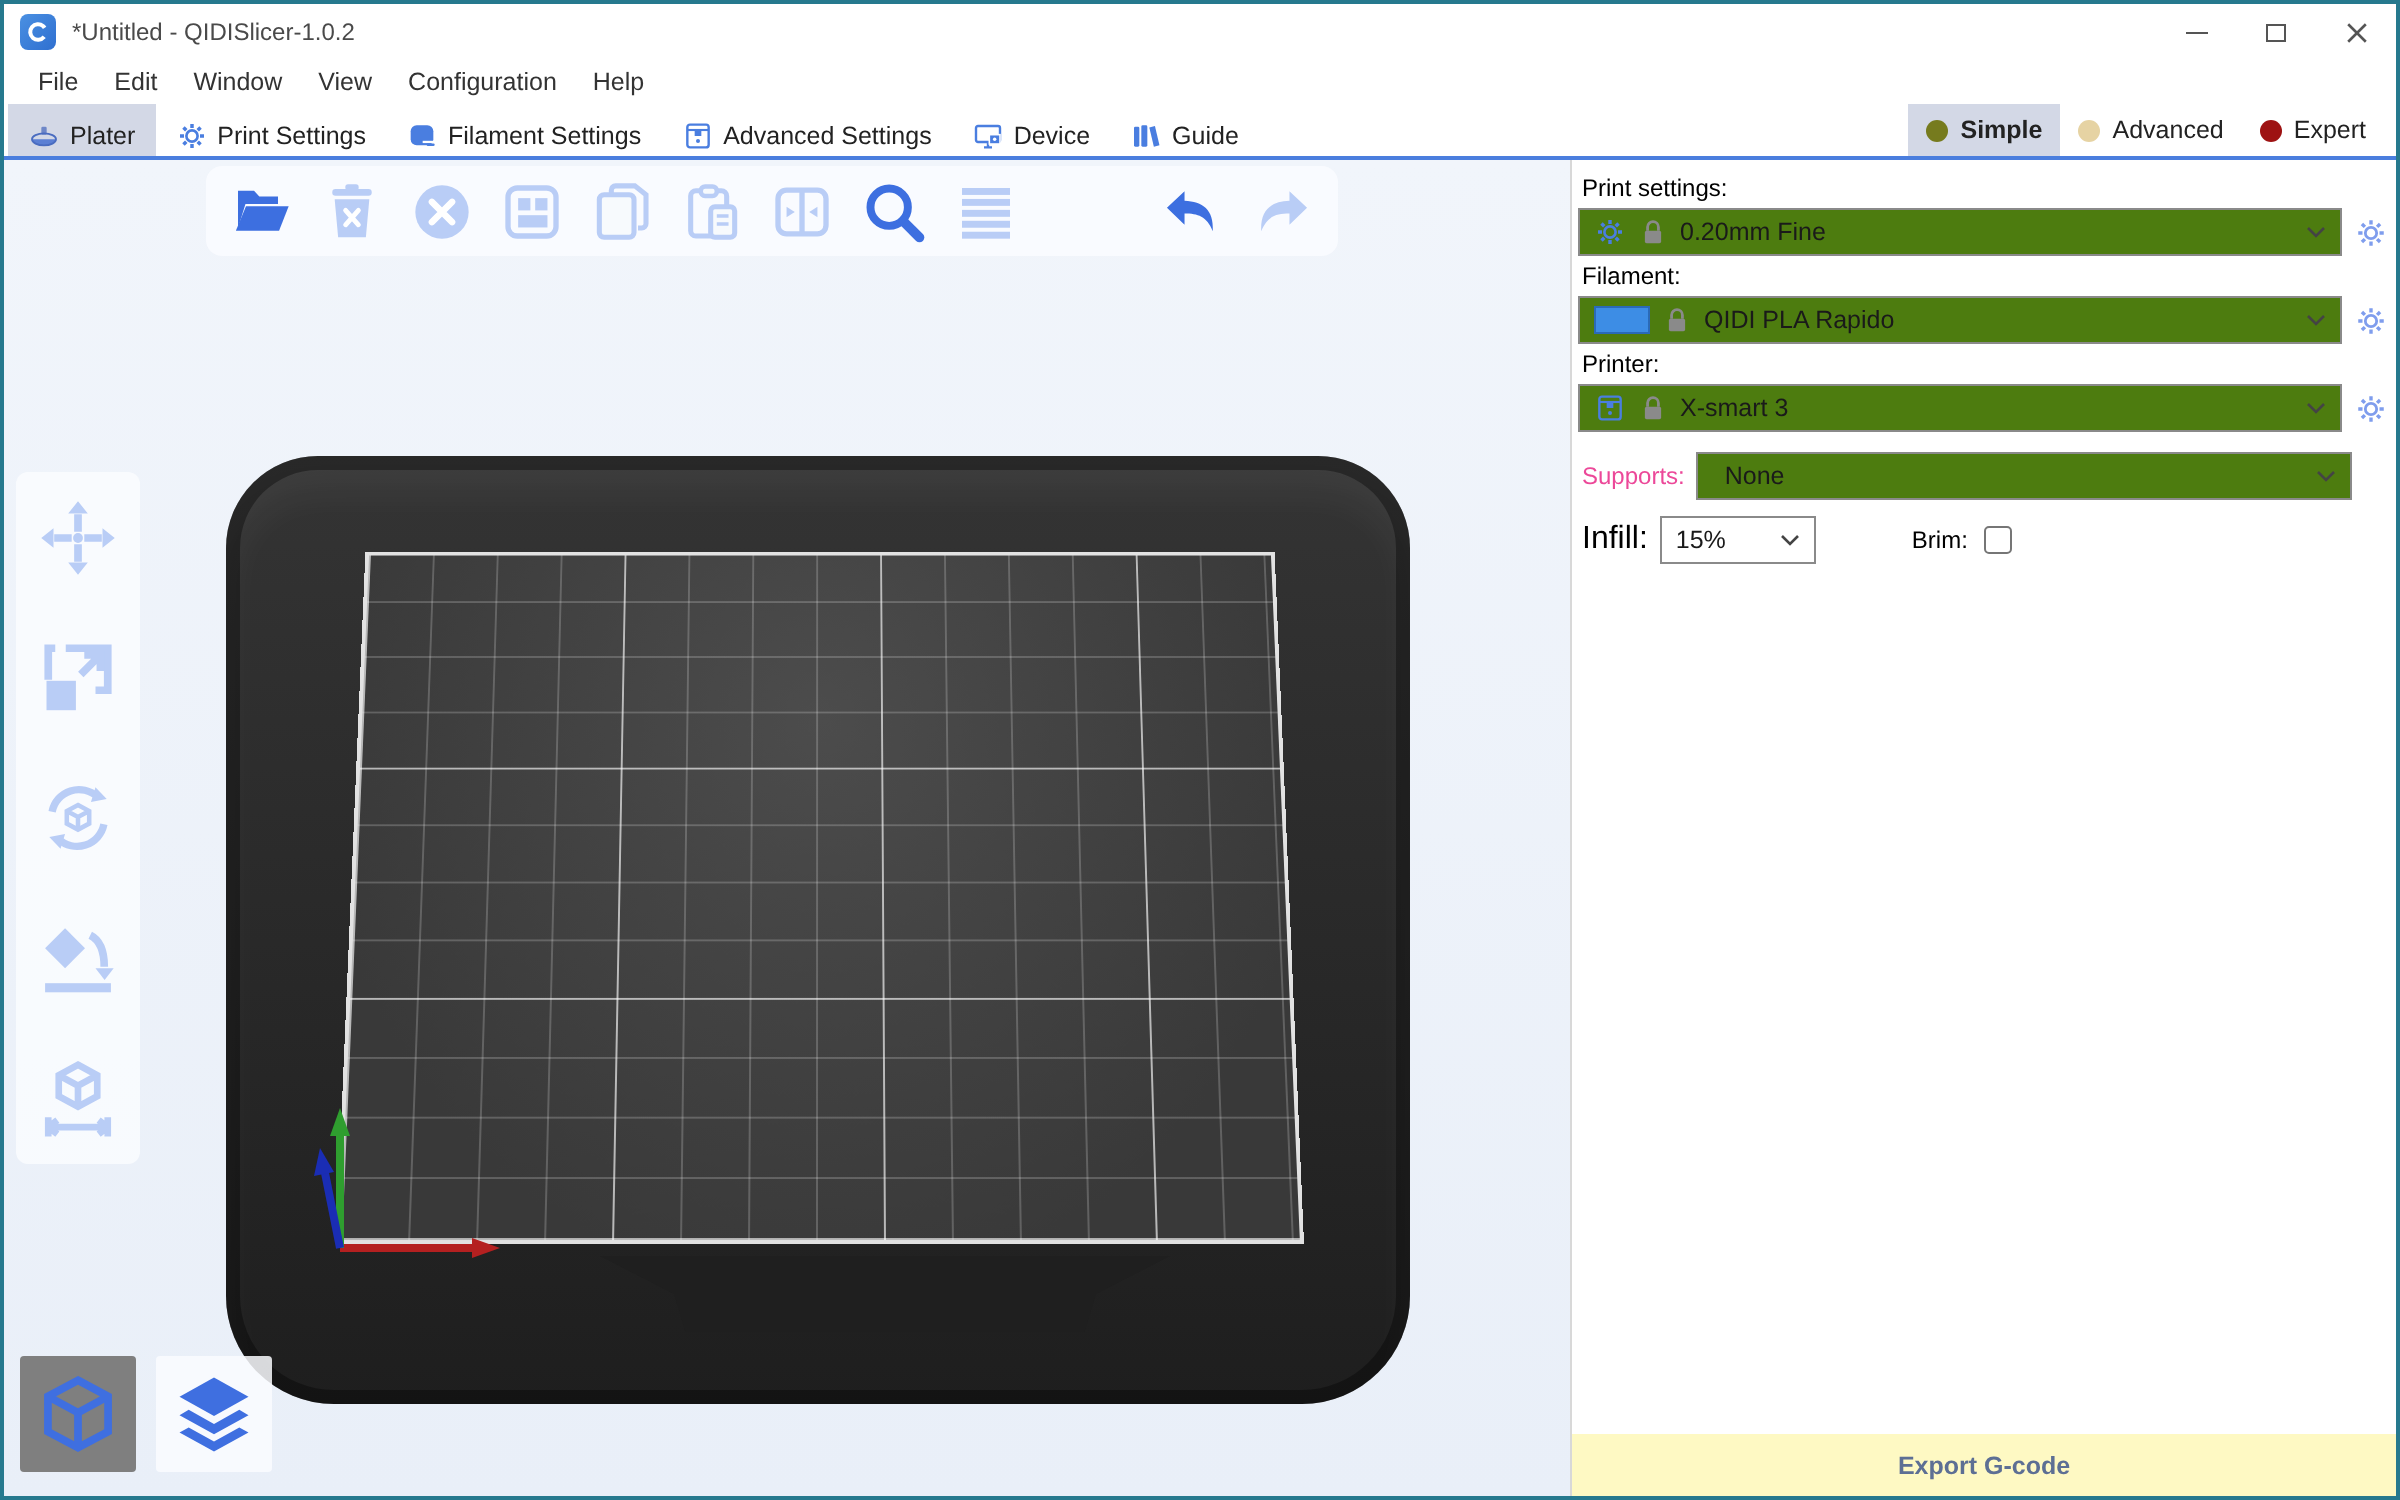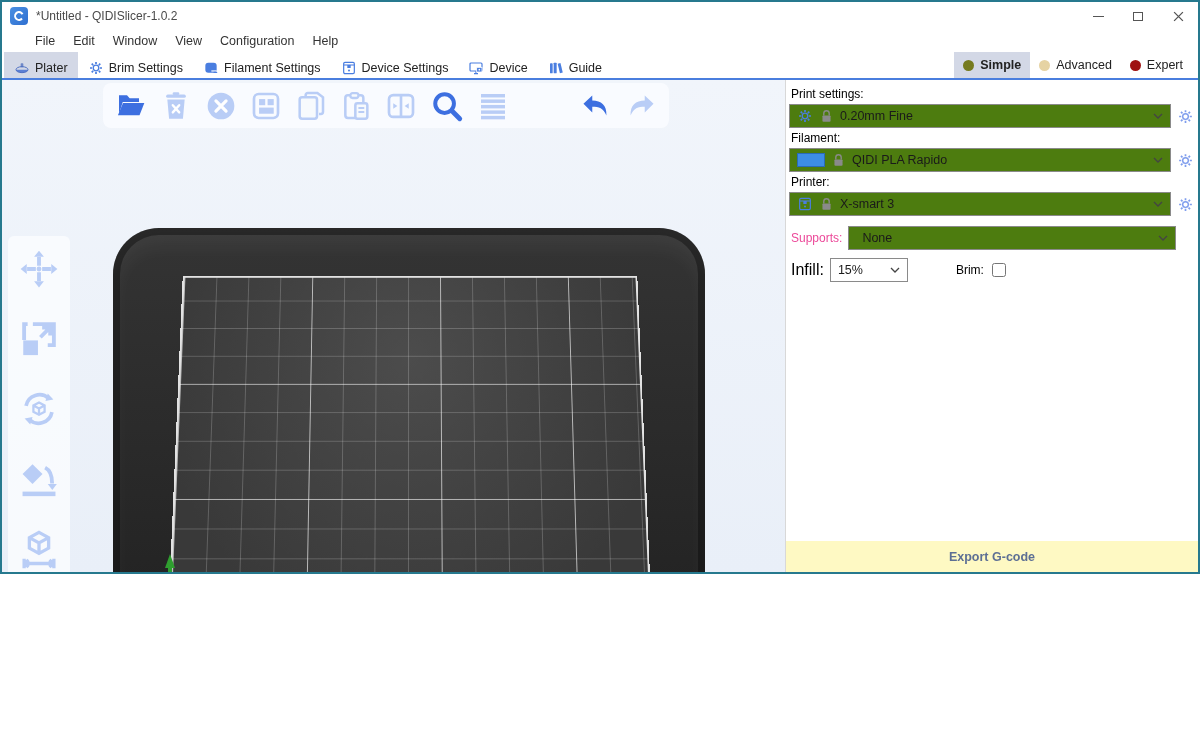--- a/index.html
+++ b/index.html
@@ -1,32 +1,32 @@
 <!DOCTYPE html>
 <html><head>
 <meta charset="utf-8">
 <style>
   * { margin:0; padding:0; box-sizing:border-box; }
   html,body { width:1200px; height:750px; overflow:hidden; background:#fff;
     font-family:"Liberation Sans", sans-serif; }
-  .window { width:1200px; height:574px; border:2px solid #26798e; background:#fff;
+  .window { width:1200px; height:750px; border:2px solid #26798e; background:#fff;
     display:flex; flex-direction:column; }
 
   
   .titlebar { height:28px; display:flex; align-items:center; padding-left:8px; background:#fff; flex:none; }
   .appicon { width:18px; height:18px; border-radius:4px; background:linear-gradient(135deg,#4a90e2,#2f6fd0);
     display:flex; align-items:center; justify-content:center; flex:none; }
   .title-text { margin-left:8px; font-size:12px; color:#4a4a4a; }
   .win-controls { margin-left:auto; display:flex; height:100%; }
   .win-btn { width:40px; height:100%; display:flex; align-items:center; justify-content:center; cursor:default; }
   .glyph-min { width:11px; height:1px; background:#555; }
   .glyph-max { width:10px; height:9px; border:1px solid #555; }
 
   
-  .menubar { height:22px; display:flex; align-items:center; padding-left:24px; background:#fff; flex:none; }
+  .menubar { height:22px; display:flex; align-items:center; padding-left:8px; background:#fff; flex:none; }
   .menu-item { font-size:12.5px; color:#333; padding:0 9px; }
 
   
   .tabbar { height:26px; display:flex; align-items:stretch; background:#fff; flex:none; padding-left:2px; }
   .tab { display:flex; align-items:center; gap:5px; padding:16px 10px; font-size:12.5px; color:#222; }
   .tab.selected { background:#d3d8e6; }
   .tab svg { flex:none; }
   .modes { margin-left:auto; display:flex; align-items:stretch; padding-right:6px; }
   .mode { display:flex; align-items:center; gap:6px; padding:0 9px; font-size:12.5px; color:#222; }
   .mode.selected { background:#d3d8e6; font-weight:bold; }
@@ -144,38 +144,38 @@
       </svg>
       <span>Plater</span>
     </div>
     <div class="tab">
       <svg width="16" height="16" viewBox="0 0 24 24" stroke="#4a7ee0" fill="none">
         <circle cx="12" cy="12" r="4.2" stroke-width="2"></circle>
         <g stroke-width="2.6">
             <path d="M12 3v3M12 18v3M3 12h3M18 12h3M5.6 5.6l2.1 2.1M16.3 16.3l2.1 2.1M18.4 5.6l-2.1 2.1M7.7 16.3l-2.1 2.1"></path>
           </g>
       </svg>
-      <span>Brim Settings</span>
+      <span>Print Settings</span>
     </div>
     <div class="tab">
       <svg width="16" height="16" viewBox="0 0 24 24">
         <rect x="3.5" y="4" width="17" height="15" rx="4.5" fill="#4a7ee0"></rect>
         <rect x="12.5" y="15.6" width="8" height="1.7" fill="#fff"></rect>
         <rect x="15.5" y="17.6" width="6" height="1.9" rx=".95" fill="#4a7ee0"></rect>
       </svg>
       <span>Filament Settings</span>
     </div>
     <div class="tab">
       <svg width="16" height="16" viewBox="0 0 24 24" fill="none" stroke="#4a7ee0">
         <rect x="4" y="3.5" width="16" height="17" rx="2" stroke-width="1.8"></rect>
         <path d="M4 7.5h16" stroke-width="1.6"></path>
         <rect x="9.5" y="7.5" width="5" height="4.5" fill="#4a7ee0" stroke="none"></rect>
         <circle cx="12" cy="15.8" r="1.5" fill="#4a7ee0" stroke="none"></circle>
       </svg>
-      <span>Device Settings</span>
+      <span>Advanced Settings</span>
     </div>
     <div class="tab">
       <svg width="16" height="16" viewBox="0 0 24 24" fill="none" stroke="#4a7ee0">
         <rect x="3" y="4.5" width="18" height="12" rx="1.5" stroke-width="1.8"></rect>
         <path d="M9 20.5h6M12 16.5v4" stroke-width="1.8"></path>
         <rect x="13" y="11" width="8" height="7" fill="#4a7ee0" stroke="#fff" stroke-width="1.2"></rect>
         <circle cx="17" cy="14.5" r="1.3" fill="#fff" stroke="none"></circle>
       </svg>
       <span>Device</span>
     </div>

